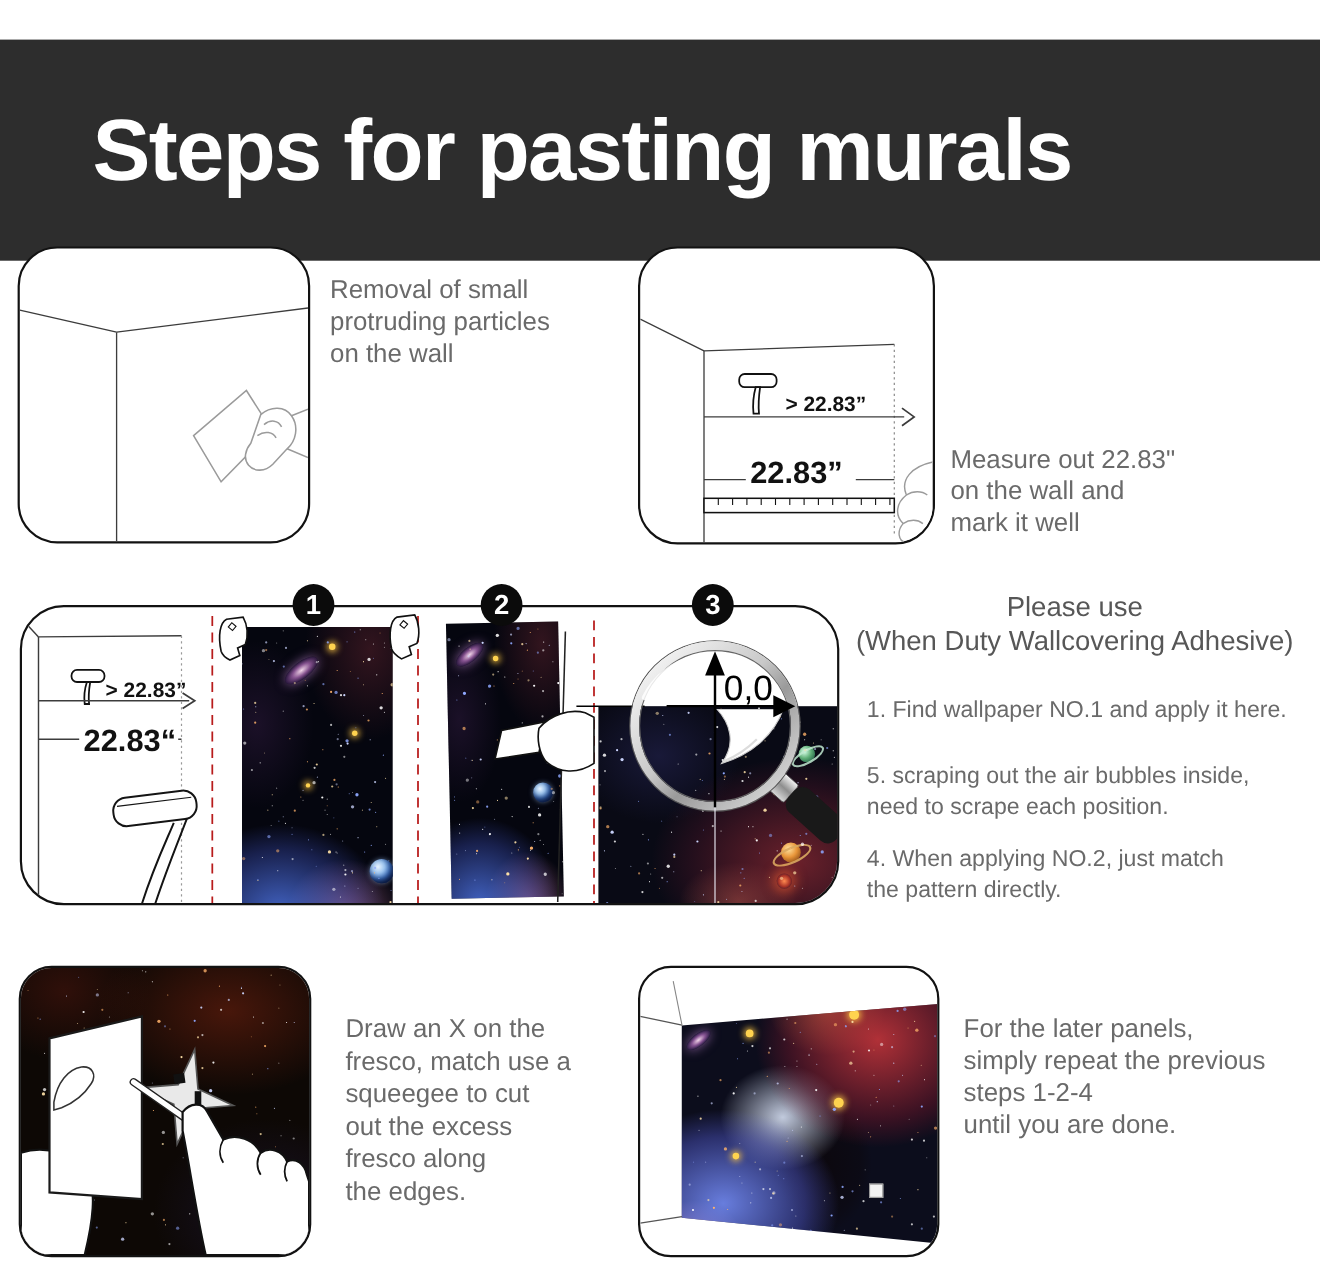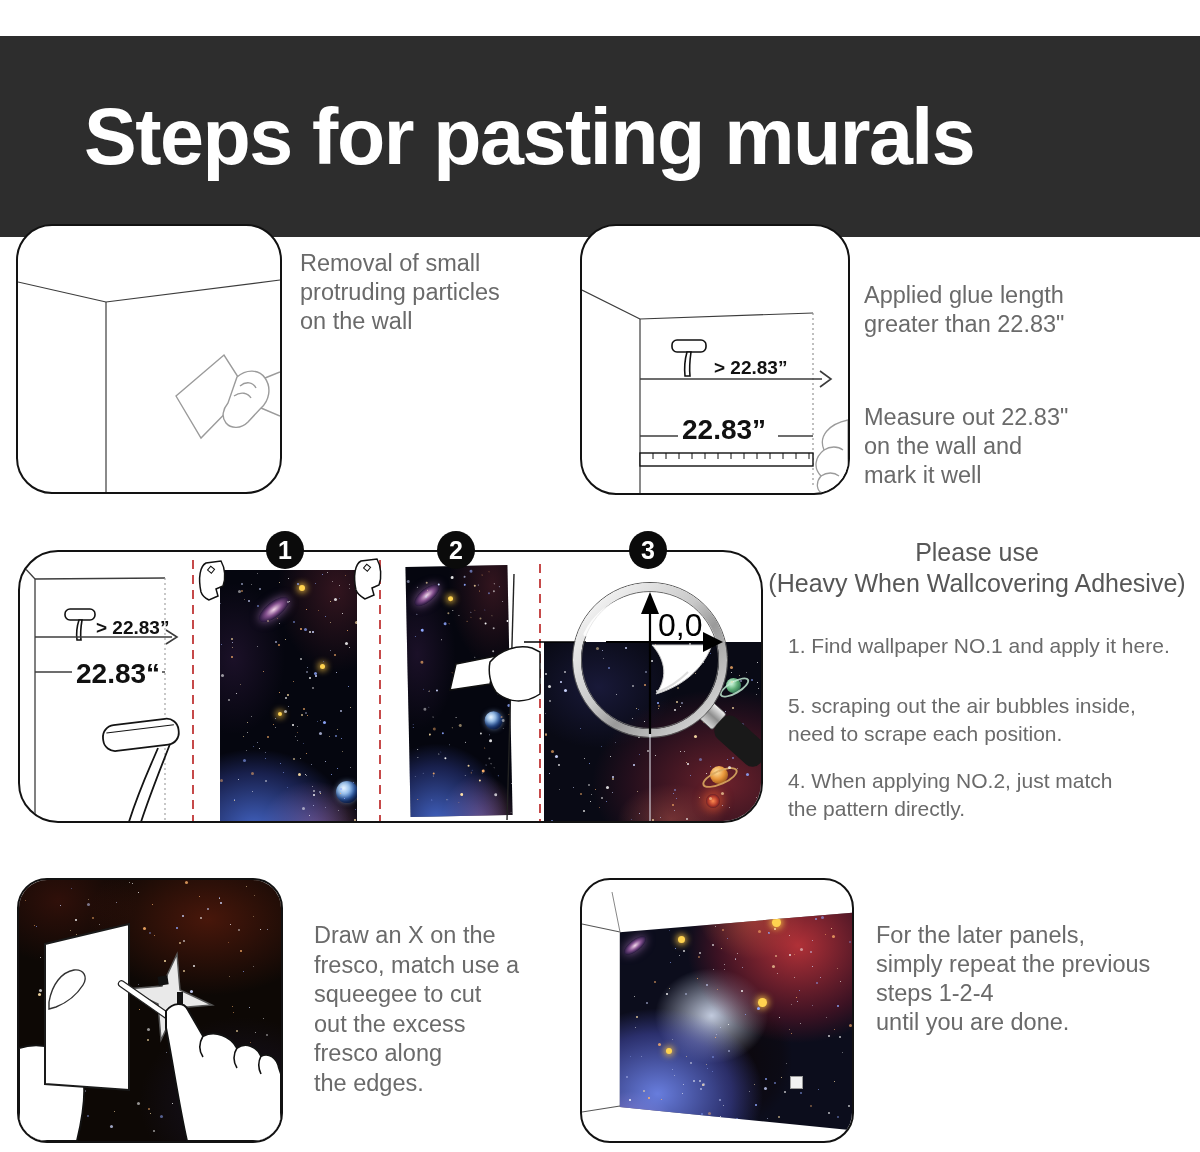--- a/index.html
+++ b/index.html
@@ -128,22 +128,20 @@
       <g>
         <rect x="58" y="227" width="173" height="13" fill="#fff" stroke="#111" stroke-width="1.4"></rect>
         <path d="M71,227v6M84,227v6M97,227v6M110,227v6M123,227v6M136,227v6M149,227v6M162,227v6M175,227v6M188,227v6M201,227v6M214,227v6M227,227v6" stroke="#111" stroke-width="1"></path>
       </g>
       <g stroke="#9b9b9b" stroke-width="1.3" fill="#fff">
         <path d="M266,194 C247,198 236,210 242,224 C233,231 231,242 239,250 C233,257 235,266 241,267 L266,267 Z"></path>
         <path d="M242,224 C248,220 256,220 261,224 M239,250 C245,246 252,246 257,250" fill="none"></path>
       </g>
     </svg>
   </div>
-  <div class="cap cap2a">Applied glue length
-greater than 22.83"</div>
   <div class="cap cap2b">Measure out 22.83"
 on the wall and
 mark it well</div>
 
   <div class="box bm">
     <div class="sheet1"></div>
     <div class="galaxy g1 stars">
       <div class="spiral" style="left:36px;top:32px;"></div>
       <div class="star-y" style="left:79px;top:15px;"></div>
       <div class="star-y" style="left:100px;top:94px;width:5px;height:5px;"></div>
@@ -647,21 +645,21 @@
       </g>
     </svg>
   </div>
 
   <div class="badge bdg1">1</div>
   <div class="badge bdg2">2</div>
   <div class="badge bdg3">3</div>
 
   <div class="adh">
     <div>Please use</div>
-    <div>(Heavy When Wallcovering Adhesive)</div>
+    <div>(When Duty Wallcovering Adhesive)</div>
   </div>
   <div class="instr i1">1. Find wallpaper NO.1 and apply it here.</div>
   <div class="instr i2">5. scraping out the air bubbles inside,
 need to scrape each position.</div>
   <div class="instr i3">4. When applying NO.2, just match
 the pattern directly.</div>
 
   <div class="box b4">
     <div class="blgal stars">
         <i style="position: absolute; border-radius: 50%; left: 7.68947%; top: 41.9527%; width: 3px; height: 3px; background: rgb(255, 255, 255); opacity: 0.733681;"></i>

